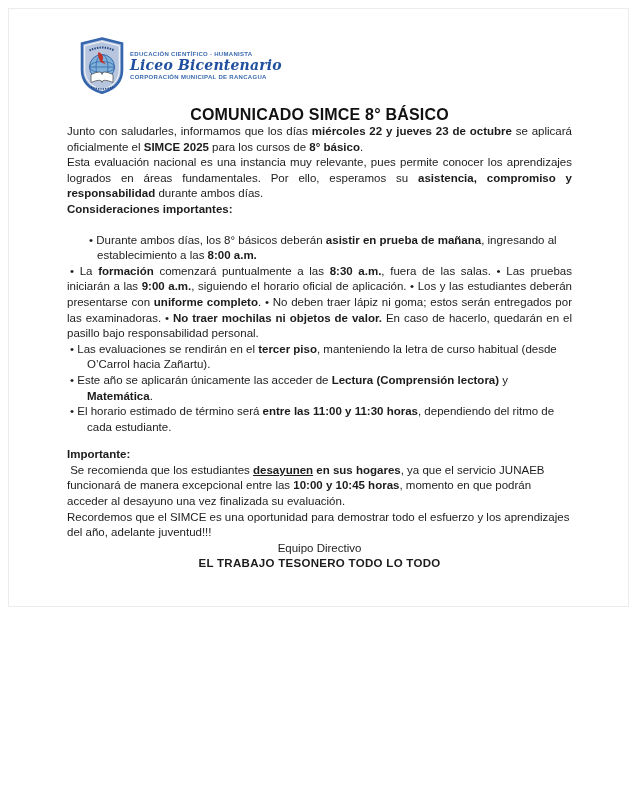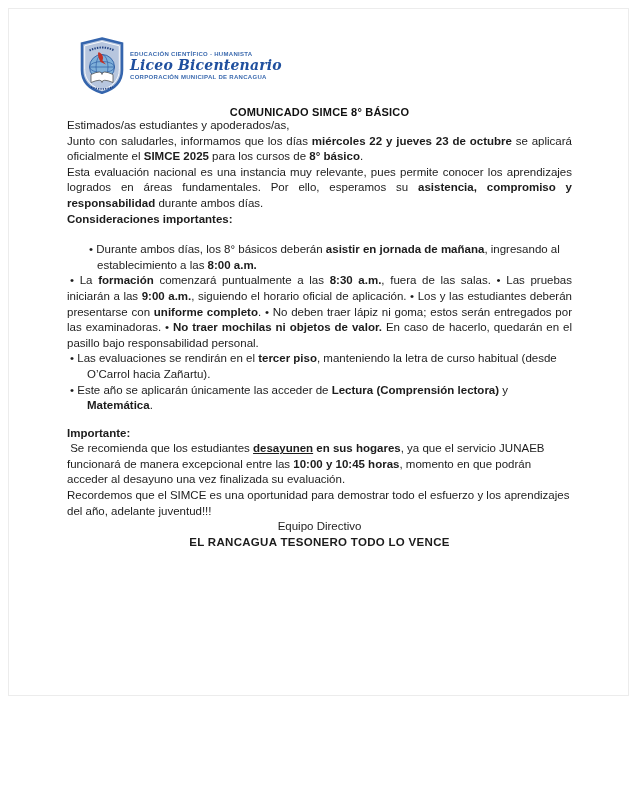--- a/index.html
+++ b/index.html
@@ -3,39 +3,39 @@
 <meta charset="utf-8">
 <style>
   html,body { margin:0; padding:0; }
   body {
     width:637px; height:807px; position:relative;
     background:#fff; color:#1c1c1c;
     font-family:"Liberation Sans", sans-serif;
   }
   .page {
     position:absolute; left:8px; top:8px;
-    width:621px; height:688px; box-sizing:border-box;
+    width:621px; height:599px; box-sizing:border-box;
     background:#fff; border:1px solid #ececec;
     padding:28px 56px 0 58px;
   }
   
   .hdr { display:flex; align-items:center; gap:5px; margin-left:12px; }
   .shield { width:46px; height:57px; flex:0 0 auto; }
   .hdr-text { display:flex; flex-direction:column; justify-content:center; }
   .motto-small {
     font-size:6px; font-weight:bold; color:#3a69ae;
     letter-spacing:0.3px; line-height:8px;
   }
   .script {
     font-family:"DejaVu Serif", serif; font-style:italic; font-weight:bold;
     color:#1f4f9e; font-size:14px; line-height:15px; letter-spacing:0.2px;
   }
   
   .title {
-    text-align:center; font-weight:bold; font-size:11px;
+    text-align:center; font-weight:bold; font-size:16px;
     margin-top:12px; letter-spacing:0.2px; color:#111;
   }
   .doc p, .doc li { font-size:11.5px; line-height:15.6px; margin:0; }
   .mt15 { margin-top:15px; }
   .mt18 { margin-top:18px; }
   .just { text-align:justify; }
   .pre  { white-space:pre-wrap; }
   .b { font-weight:bold;margin-top:28px; }
   .u { text-decoration:underline; }
   .heading { font-weight:bold; font-size:11.5px; line-height:15.6px; }
@@ -70,38 +70,38 @@
     </svg>
     <div class="hdr-text">
       <span class="motto-small">EDUCACIÓN CIENTÍFICO - HUMANISTA</span>
       <span class="script">Liceo Bicentenario</span>
       <span class="motto-small">CORPORACIÓN MUNICIPAL DE RANCAGUA</span>
     </div>
   </div>
 
   <div class="title">COMUNICADO SIMCE 8° BÁSICO</div>
 
-  <p class="mt18"><span>Estimados/as estudiantes y apoderados/as,</span></p>
 
   <p class="mt15 just"><span>Junto con saludarles, informamos que los días </span><span class="b">miércoles 22 y jueves 23 de octubre</span><span> se aplicará oficialmente el </span><span class="b">SIMCE 2025</span><span> para los cursos de </span><span class="b">8° básico</span><span>.</span></p>
 
   <p class="mt15 just"><span>Esta evaluación nacional es una instancia muy relevante, pues permite conocer los aprendizajes logrados en áreas fundamentales. Por ello, esperamos su </span><span class="b">asistencia, compromiso y responsabilidad</span><span> durante ambos días.</span></p>
 
   <div class="heading mt16">Consideraciones importantes:</div>
 
   <ul class="cons">
-    <li class="indent1"><span>Durante ambos días, los 8° básicos deberán </span><span class="b">asistir en jornada de mañana</span><span>, ingresando al establecimiento a las </span><span class="b">8:00 a.m.</span></li>
+    <li class="indent1"><span>Durante ambos días, los 8° básicos deberán </span><span class="b">asistir en prueba de mañana</span><span>, ingresando al establecimiento a las </span><span class="b">8:00 a.m.</span></li>
     <li class="flow"><span>La </span><span class="b">formación</span><span> comenzará puntualmente a las </span><span class="b">8:30 a.m.</span><span>, fuera de las salas. • Las pruebas iniciarán a las </span><span class="b">9:00 a.m.</span><span>, siguiendo el horario oficial de aplicación. • Los y las estudiantes deberán presentarse con </span><span class="b">uniforme completo</span><span>. • No deben traer lápiz ni goma; estos serán entregados por las examinadoras. • </span><span class="b">No traer mochilas ni objetos de valor.</span><span> En caso de hacerlo, quedarán en el pasillo bajo responsabilidad personal.</span></li>
     <li class="deep"><span>Las evaluaciones se rendirán en el </span><span class="b">tercer piso</span><span>, manteniendo la letra de curso habitual (desde O’Carrol hacia Zañartu).</span></li>
     <li class="deep"><span>Este año se aplicarán únicamente las acceder de </span><span class="b">Lectura (Comprensión lectora)</span><span> y </span><span class="b">Matemática</span><span>.</span></li>
+    <li class="deep"><span>El horario estimado de término será </span><span class="b">entre las 11:00 y 11:30 horas</span><span>, dependiendo del ritmo de cada estudiante.</span></li>
   </ul>
 
   <div class="heading mt12">Importante:</div>
 
   <p class="pre"><span> Se recomienda que los estudiantes </span><span class="b u">desayunen</span><span class="b"> en sus hogares</span><span>, ya que el servicio JUNAEB funcionará de manera excepcional entre las </span><span class="b">10:00 y 10:45 horas</span><span>, momento en que podrán acceder al desayuno una vez finalizada su evaluación.</span></p>
 
   <p class="mt15"><span>Recordemos que el SIMCE es una oportunidad para demostrar todo el esfuerzo y los aprendizajes del año, adelante juventud!!!</span></p>
 
   <p class="sig">Equipo Directivo</p>
 
-  <p class="motto">EL RANCAGUA TESONERO TODO LO VENCE</p>
+  <p class="motto">EL TRABAJO TESONERO TODO LO TODO</p>
 
 </div>
 
 </body></html>

